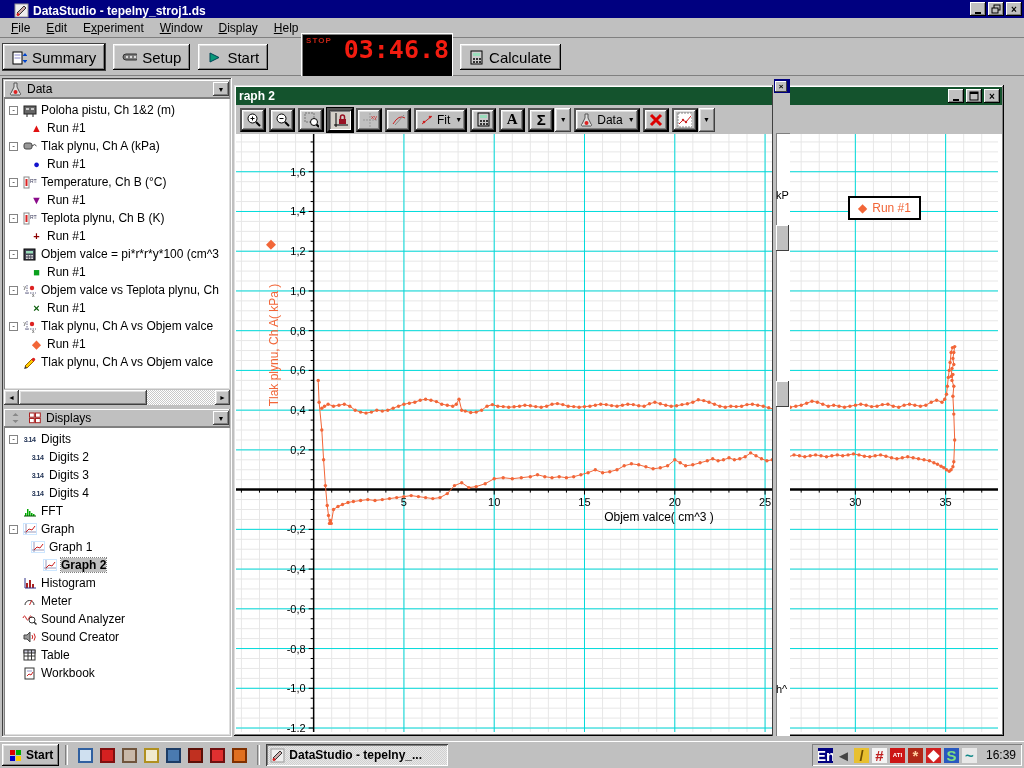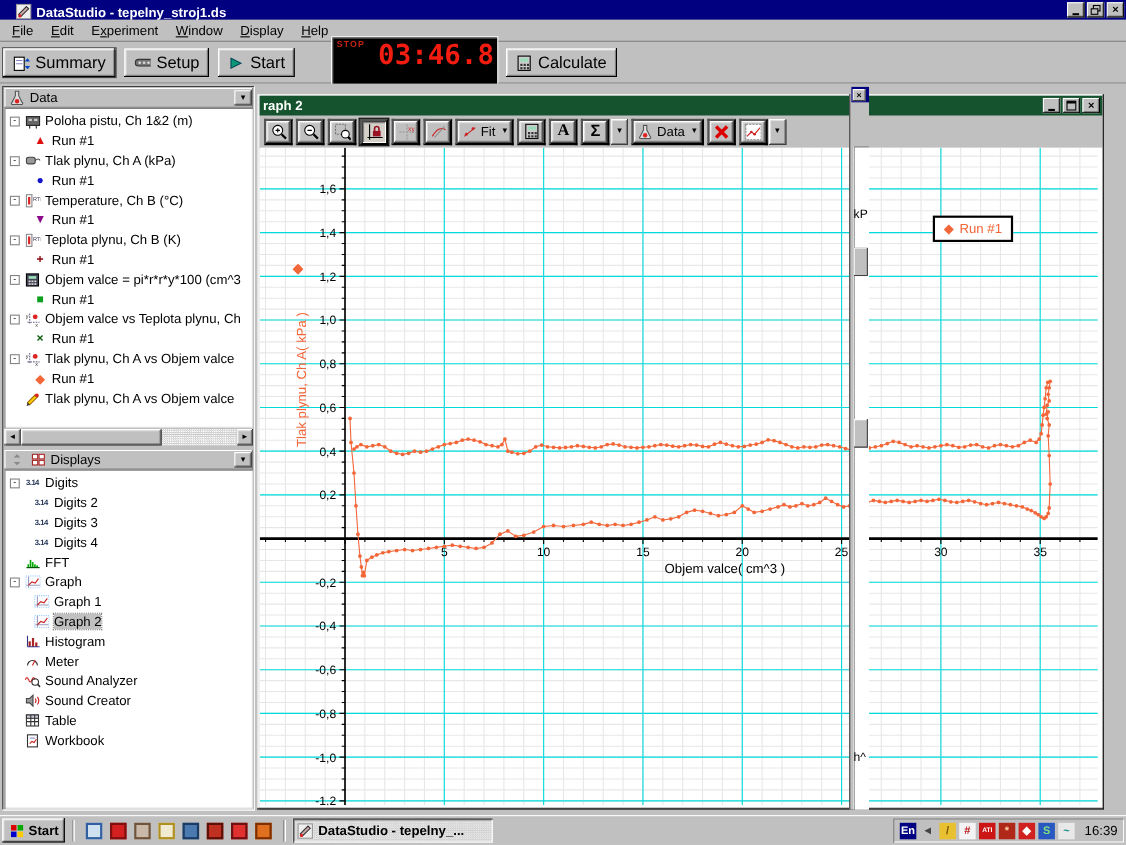--- a/index.html
+++ b/index.html
@@ -125,21 +125,21 @@
   .tb-sep{width:3px;height:20px;box-shadow:inset 1px 0 0 #808080,inset -1px 0 0 #fff;margin:0 2px;}
   #quicklaunch{display:flex;align-items:center;gap:7px;padding:0 4px;}
   .ql-icon{width:15px;height:15px;box-sizing:border-box;border-width:2px;border-style:solid;}
   #taskbutton{height:22px;width:182px;background:#d8d8d8;display:flex;align-items:center;gap:4px;padding:0 4px;
               border:none;font-size:12px;font-weight:bold;font-family:"Liberation Sans",sans-serif;white-space:nowrap;overflow:hidden;
               box-shadow:inset 1px 1px 0 #404040,inset -1px -1px 0 #fff,inset 2px 2px 0 #808080;
               background-image:repeating-conic-gradient(#e8e8e8 0 25%,#d0d0d0 0 50%);background-size:2px 2px;}
   #tray{margin-left:auto;height:22px;display:flex;align-items:center;gap:3px;padding:0 6px;
         box-shadow:inset 1px 1px 0 #808080,inset -1px -1px 0 #fff;}
   .tray-icon{width:15px;height:15px;display:flex;align-items:center;justify-content:center;
-             font-size:10px;font-weight:bold;overflow:hidden;}
+             font-size:15px;font-weight:bold;overflow:hidden;}
   .tray-icon.small-text{font-size:6px;}
   #clock{font-size:12px;margin-left:6px;}
 </style>
 </head>
 <body>
 
 <div id="screen">
 
   <div id="titlebar">
     <span class="t-icon">
@@ -456,21 +456,21 @@
             <span class="t-icon">
               <svg width="14" height="12">
                 <rect x="0.5" y="0.5" width="13" height="11" fill="#fff" stroke="#9cf" stroke-dasharray="1 1"></rect>
                 <line x1="3" y1="1" x2="3" y2="11" stroke="#99b"></line>
                 <line x1="1" y1="9" x2="13" y2="9" stroke="#99b"></line>
                 <polyline points="3,9 6,6 9,7 12,3" fill="none" stroke="#c22"></polyline>
               </svg>
             </span>
             <span class="t-label">Graph 1</span>
           </div>
-          <div class="trow" style="padding-left: 24px;">
+          <div class="trow" style="padding-left: 36px; font-weight: bold;">
             <span class="t-icon">
               <svg width="14" height="12">
                 <rect x="0.5" y="0.5" width="13" height="11" fill="#fff" stroke="#9cf" stroke-dasharray="1 1"></rect>
                 <line x1="3" y1="1" x2="3" y2="11" stroke="#99b"></line>
                 <line x1="1" y1="9" x2="13" y2="9" stroke="#99b"></line>
                 <polyline points="3,9 6,6 9,7 12,3" fill="none" stroke="#c22"></polyline>
               </svg>
             </span>
             <span class="t-label selected">Graph 2</span>
           </div>

